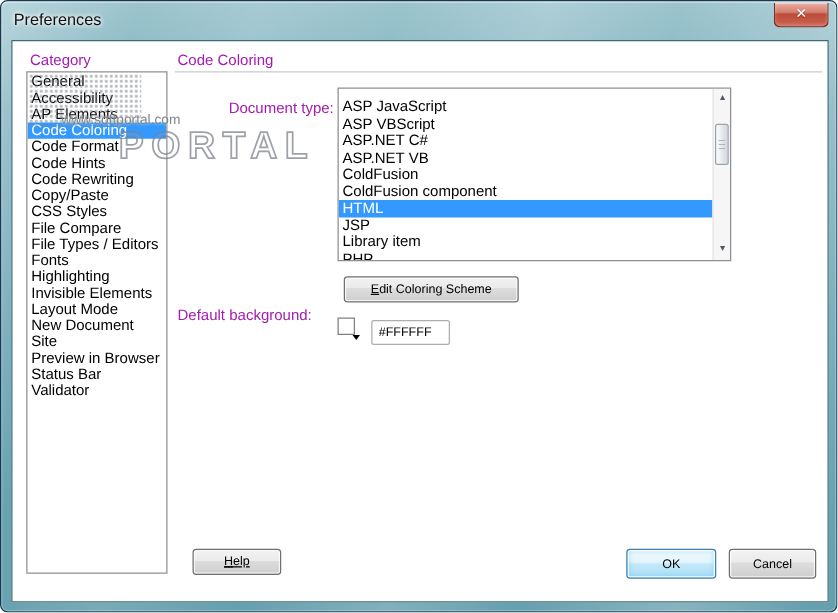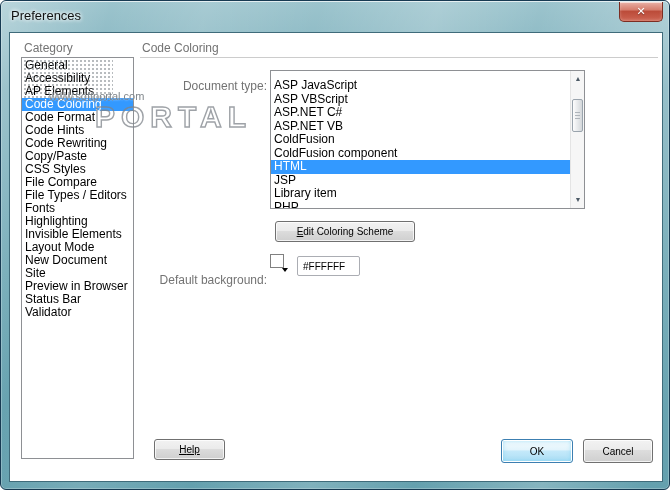--- a/index.html
+++ b/index.html
@@ -24,21 +24,21 @@
     background:linear-gradient(180deg,#e8b0a5 0%,#d67f6f 40%,#bc4c3a 50%,#c65a48 80%,#d1705d 100%);
     color:#fff; font-size:11px; font-weight:bold; text-align:center; line-height:18px;
     box-shadow: inset 0 1px 0 rgba(255,255,255,.55), inset 0 0 3px rgba(255,255,255,.3);
     cursor:default; text-shadow:0 1px 1px rgba(0,0,0,.35);
   }
   .content {
     position:absolute; left:8px; top:31px; width:654px; height:450px; z-index:1;
     background:#fff; border:1px solid #3f6b7a;
   }
   
-  .lbl { position:absolute; font-size:12px; color:#737373; white-space:nowrap; }
+  .lbl { position:absolute; font-size:12px; color:#a21caf; white-space:nowrap; }
   #category-label { left:14px; top:8px; }
   #panel-header  { left:132px; top:8px; }
   .separator { position:absolute; left:130px; top:24px; width:518px; height:1px; background:#cccccc; }
 
   .listbox { position:absolute; background:#fff; border:1px solid #8e9094; overflow:hidden; }
   #category-list { left:11px; top:24px; width:113px; height:402px; padding-top:1px; }
   #doc-list      { left:260px; top:37px; width:315px; height:139px; padding-top:8px; }
   .li { font-size:12px; color:#000; padding-left:3px; white-space:nowrap; cursor:default; }
   #category-list .li { line-height:13px; height:13px; }
   #doc-list .li { line-height:13.5px; height:13.5px; width:calc(100% - 14px); }
@@ -68,21 +68,21 @@
   #edit-scheme-btn { left:265px; top:188px; width:140px; height:21px; }
   #help-btn   { left:144px; top:406px; width:71px; height:21px;text-decoration:underline; }
   #ok-btn     { left:491px; top:406px; width:72px; height:24px;
     border:1px solid #3c7fb1;
     background:linear-gradient(180deg,#f4fbfe 0%,#e2f4fc 45%,#c4e9fa 50%,#abdef5 100%);
     box-shadow: inset 0 0 0 1px #ffffff, inset 0 0 5px rgba(96,199,241,.7);
   }
   #cancel-btn { left:573px; top:406px; width:70px; height:24px; }
 
   #doc-type-label { left:157px; top:46px; width:100px; text-align:right; }
-  #default-bg-label { left:132px; top:240px; width:125px; text-align:right; }
+  #default-bg-label { left:132px; top:212px; width:125px; text-align:left; }
 
   #color-swatch { position:absolute; left:260px; top:221px; width:19px; height:19px; cursor:default; }
   #color-swatch .sq { position:absolute; left:0; top:0; width:14px; height:14px; background:#fff;
     border:1px solid #808080; }
   #color-swatch .arrow { position:absolute; right:1px; bottom:1px; width:0; height:0;
     border-left:3px solid transparent; border-right:3px solid transparent; border-top:4px solid #000; }
 
   #bg-input { position:absolute; left:287px; top:223px; width:63px; height:20px;
     border:1px solid #abadb3; border-radius:2px; font-family:"Liberation Sans","DejaVu Sans",sans-serif;
     font-size:10px; padding:0 0 0 5px; color:#000; }

